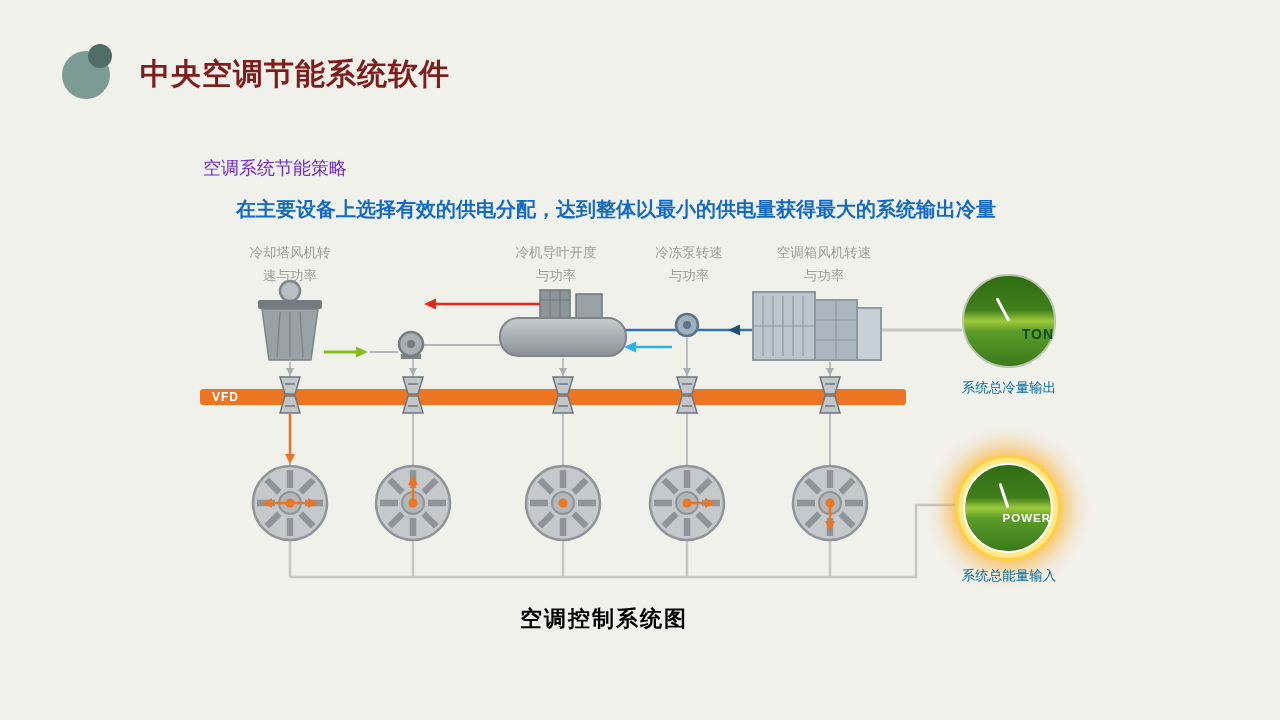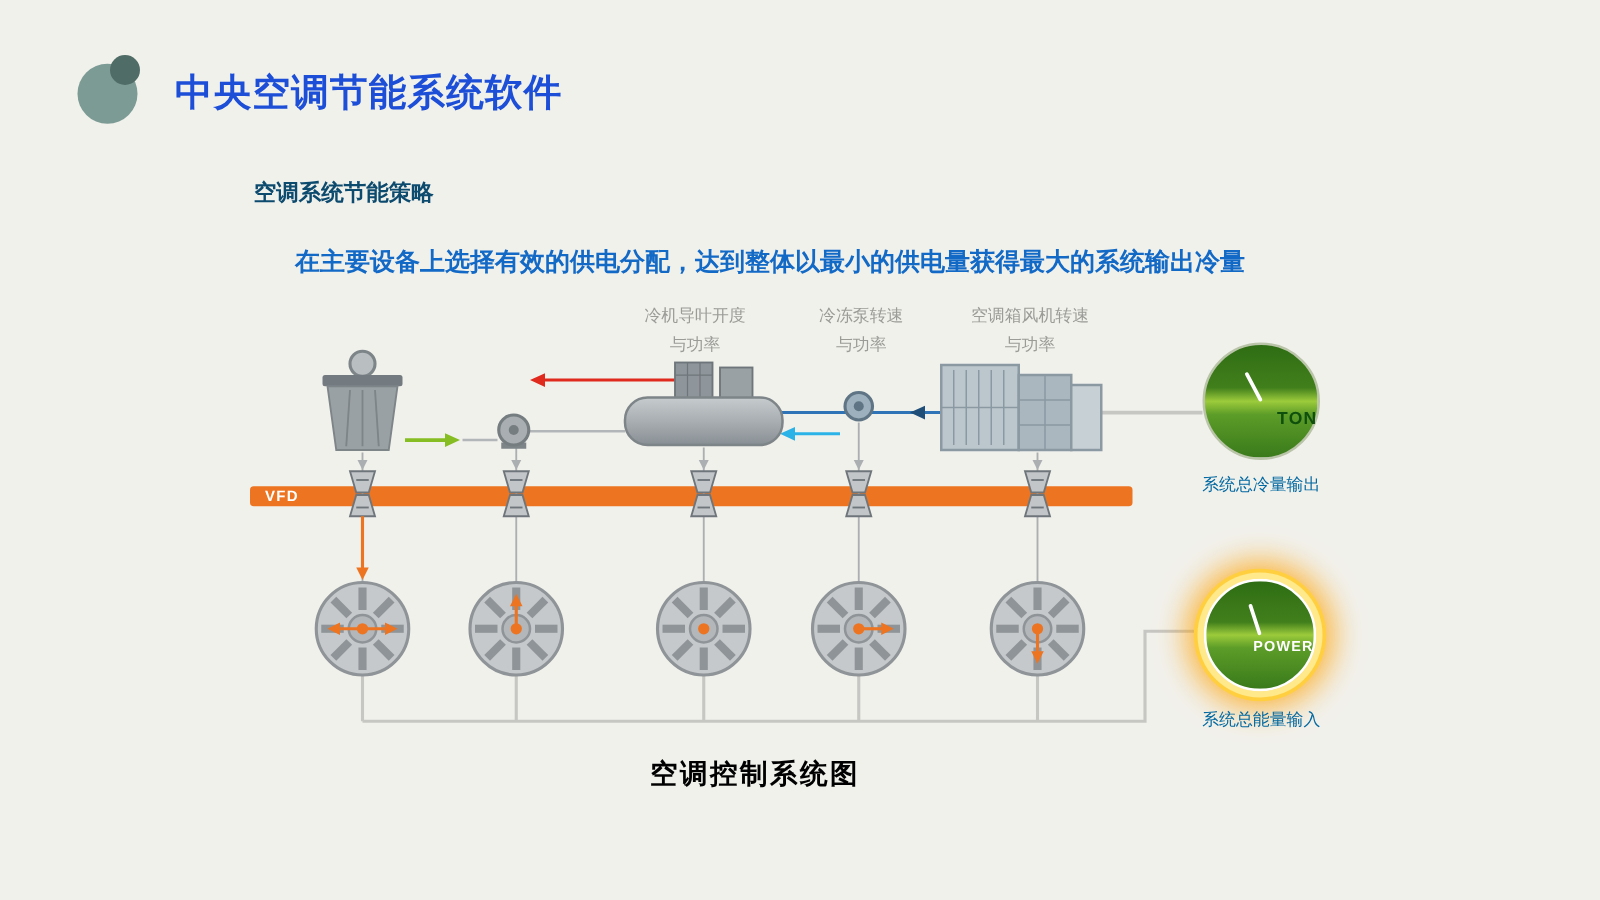--- a/index.html
+++ b/index.html
@@ -1,22 +1,22 @@
 <!DOCTYPE html>
 <html><head>
 <meta charset="utf-8">
 <style>
   html,body{margin:0;padding:0;background:#ffffff;font-family:"Liberation Sans","DejaVu Sans",sans-serif;}
   .slide{position:relative;width:1280px;height:720px;background:#f1f1ec;overflow:hidden;margin:0 auto;}
 
   
   .deco-circle-large{position:absolute;left:62px;top:51px;width:48px;height:48px;border-radius:50%;background:#7d9b95;}
   .deco-circle-small{position:absolute;left:88px;top:44px;width:24px;height:24px;border-radius:50%;background:#506c66;}
-  .slide-title{position:absolute;left:140px;top:54px;margin:0;font-size:30px;font-weight:800;color:#1d4ed8;letter-spacing:1px;}
-  .section-title{position:absolute;left:203px;top:142px;font-size:18px;font-weight:700;color:#0c4a6e;}
+  .slide-title{position:absolute;left:140px;top:54px;margin:0;font-size:30px;font-weight:800;color:#7f1d1d;letter-spacing:1px;}
+  .section-title{position:absolute;left:203px;top:156px;font-size:18px;font-weight:400;color:#6d28d9;}
   .description{position:absolute;left:236px;top:196px;font-size:20px;font-weight:700;color:#1269c6;}
 
   
   .equip-label{position:absolute;top:241px;width:150px;text-align:center;font-size:13.5px;line-height:23px;color:#9b9b97;z-index:3;}
 
   
   .vfd-bar{position:absolute;left:200px;top:389px;width:706px;height:16px;background:#ed7420;border-radius:3px;display:flex;align-items:center;z-index:1;}
   .vfd-label{color:#ffffff;font-size:12px;font-weight:700;padding-left:12px;letter-spacing:1px;}
 
   .diagram-svg{position:absolute;left:0;top:0;width:1280px;height:720px;z-index:2;pointer-events:none;}
@@ -45,20 +45,24 @@
 <body>
 
 <div class="slide">
 
   <div class="deco-circle-large"></div>
   <div class="deco-circle-small"></div>
   <h1 class="slide-title">中央空调节能系统软件</h1>
   <div class="section-title">空调系统节能策略</div>
   <div class="description">在主要设备上选择有效的供电分配，达到整体以最小的供电量获得最大的系统输出冷量</div>
 
+  <div class="equip-label" style="left:215px">
+    <span>冷却塔风机转</span><br>
+    <span>速与功率</span>
+  </div>
   <div class="equip-label" style="left:481px">
     <span>冷机导叶开度</span><br>
     <span>与功率</span>
   </div>
   <div class="equip-label" style="left:614px">
     <span>冷冻泵转速</span><br>
     <span>与功率</span>
   </div>
   <div class="equip-label" style="left:749px">
     <span>空调箱风机转速</span><br>

